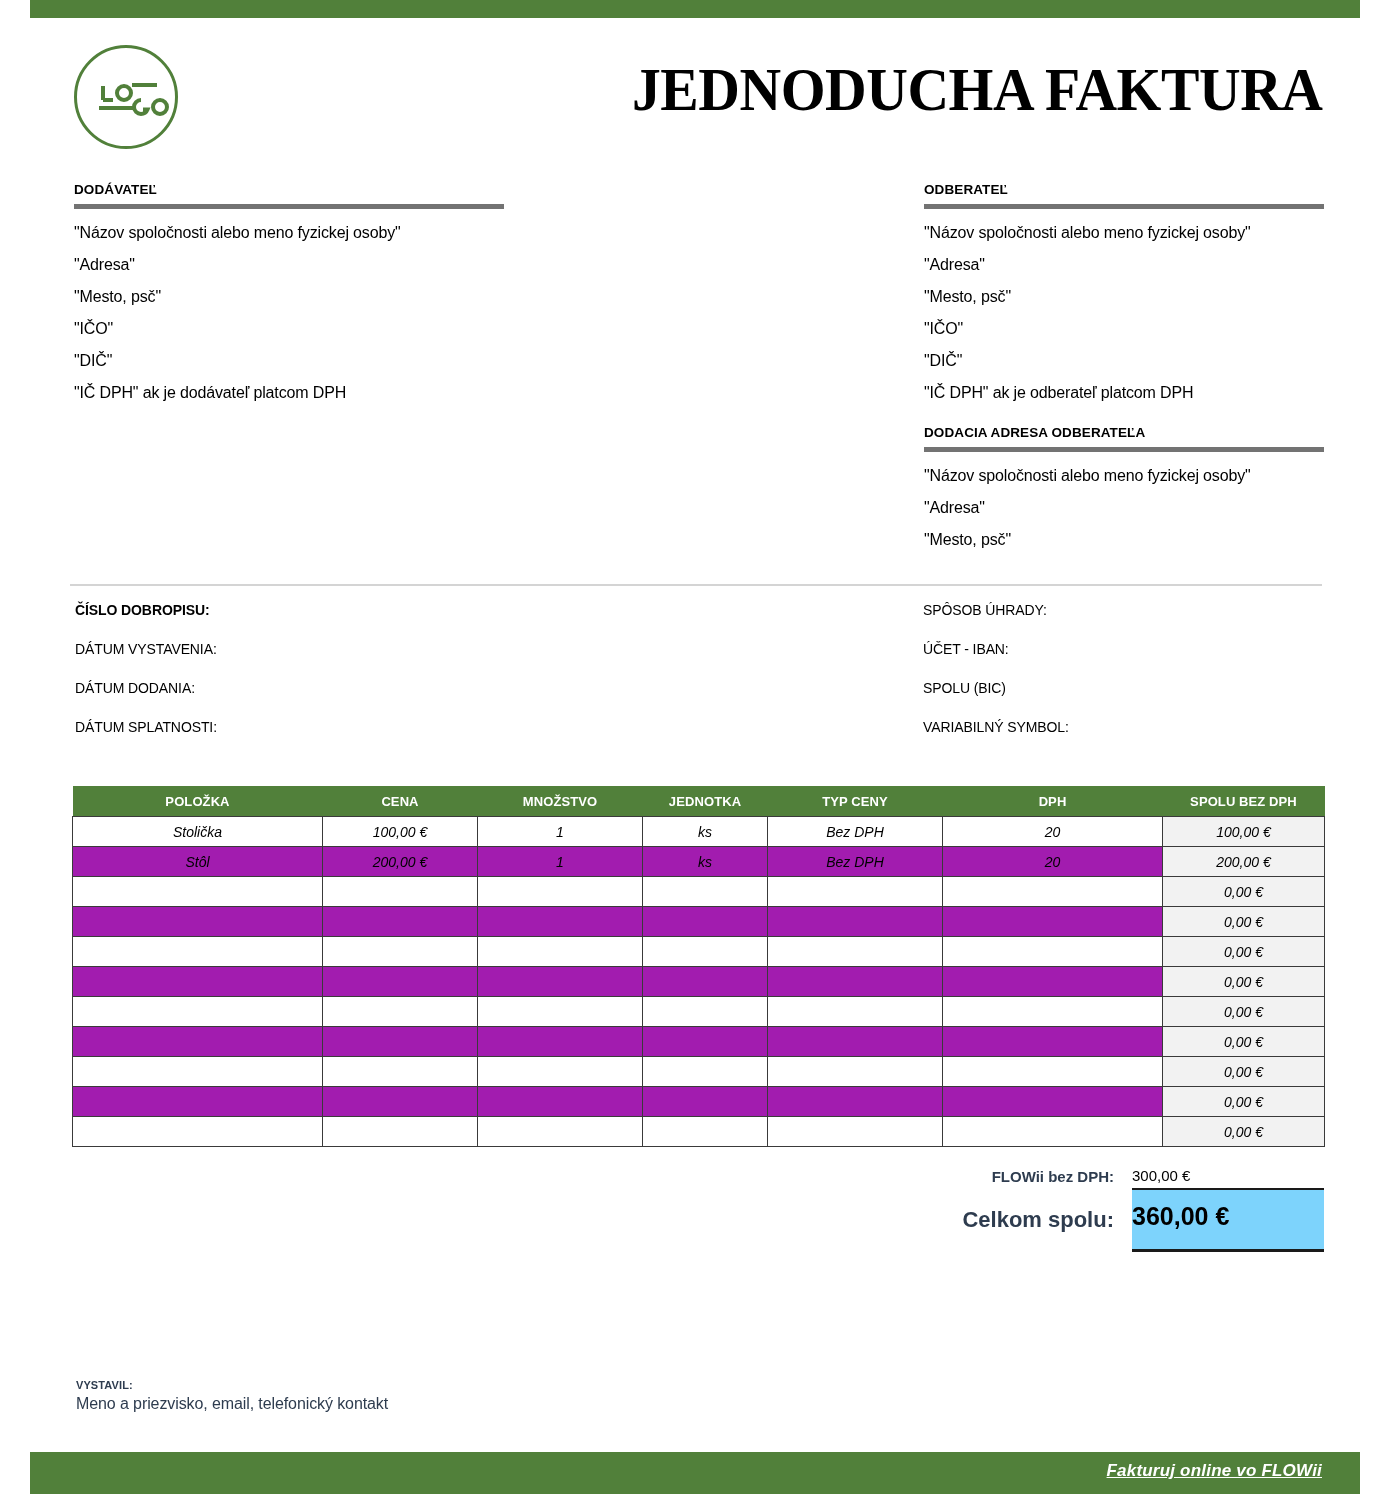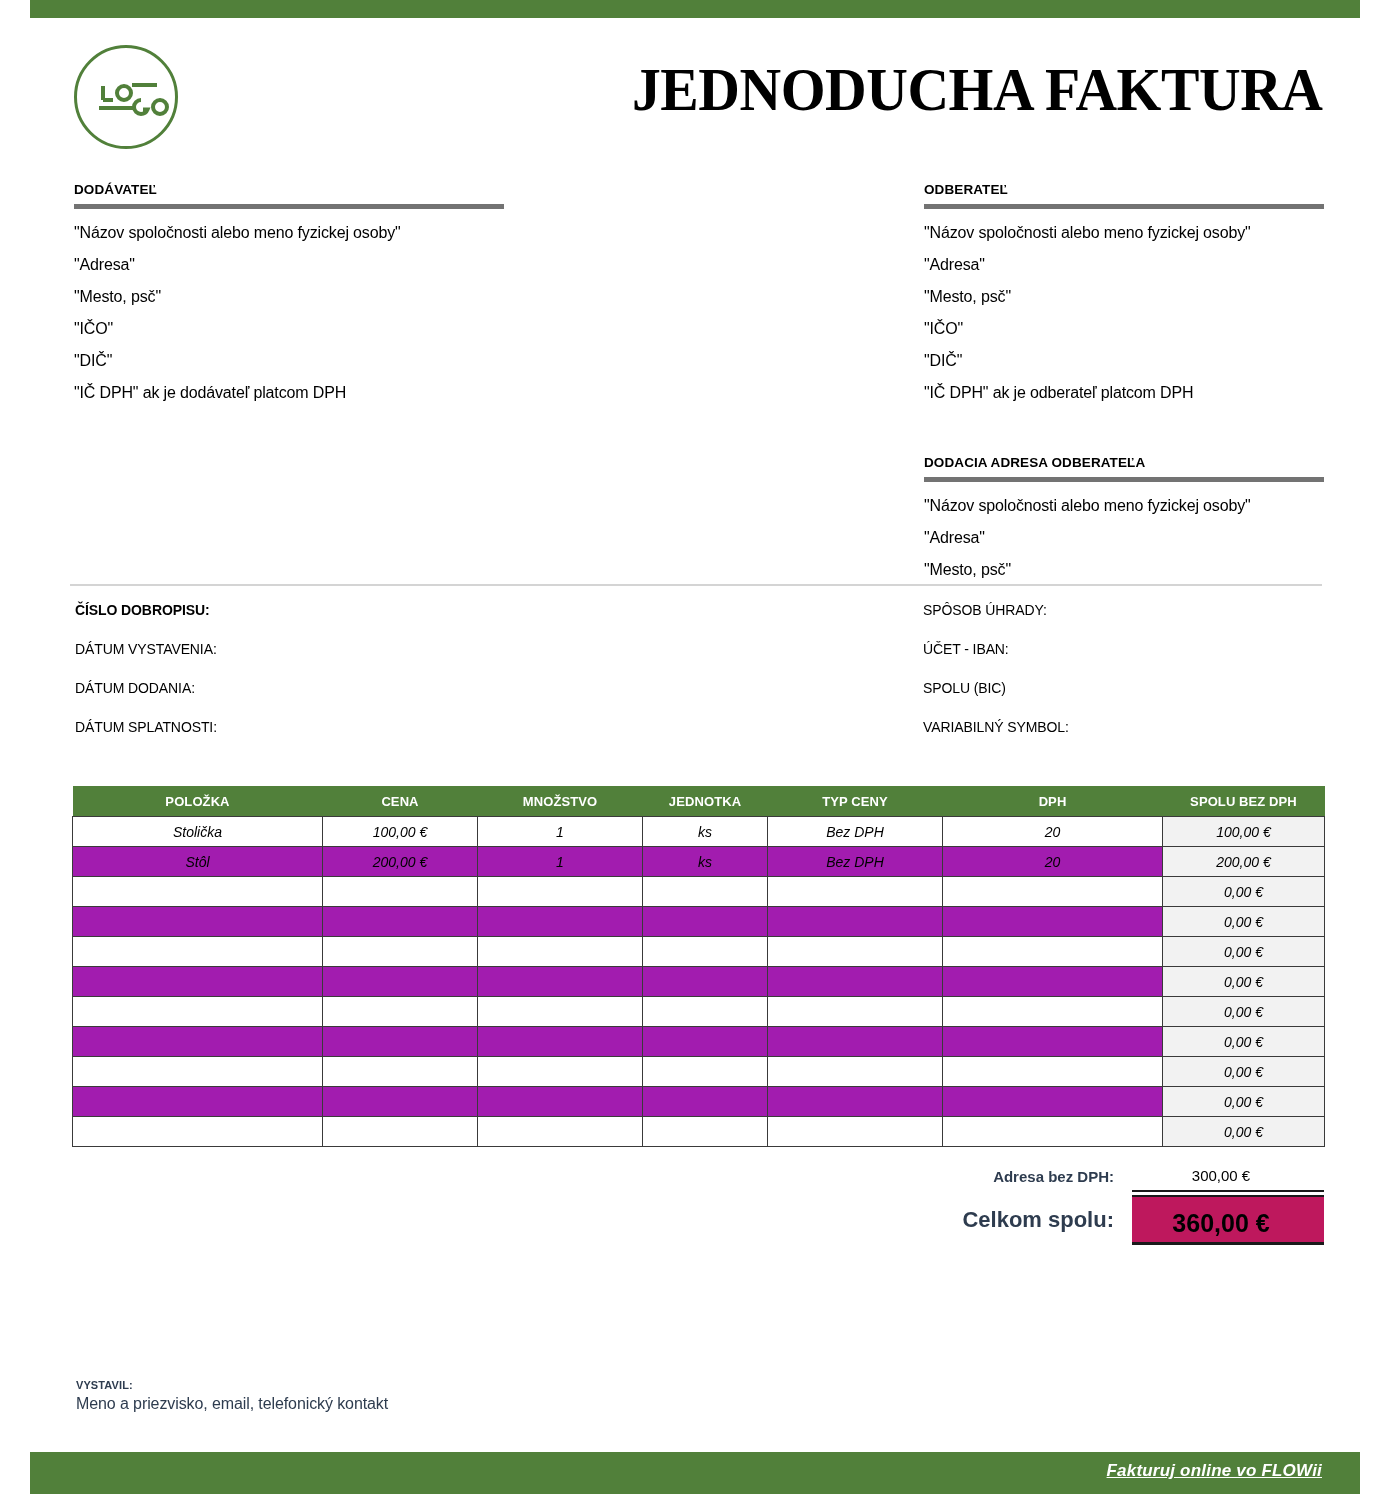--- a/index.html
+++ b/index.html
@@ -119,21 +119,21 @@
   }
   .block-line {
     font-size: 16px;
     line-height: 1;
     padding-top: 16px;
     letter-spacing: -0.15px;
     white-space: nowrap;
   }
   .block-line:first-of-type { padding-top: 18px; }
   .delivery {
-    margin-top: 54px;
+    margin-top: 24px;
   }
 
   
   .divider {
     position: absolute;
     left: 70px;
     top: 584px;
     width: 1252px;
     height: 2px;
     background: #d4d4d4;
@@ -213,39 +213,39 @@
   .total-label {
     font-size: 15px;
     font-weight: bold;
     color: #2e3c4f;
     text-align: right;
     padding-right: 18px;
     white-space: nowrap;
   }
   .total-value {
     width: 192px;
-    text-align: center;
+    text-align: left;
     padding-right: 14px;
     font-size: 15px;
     box-sizing: border-box;
     border-bottom: 2px solid #1a1a1a;
     height: 32px;
     line-height: 32px;
   }
   .total-row.grand { height: 52px; margin-top: 2px; }
   .total-row.grand .total-label {
     font-size: 22px;
     font-weight: bold;
     color: #2e3c4f;
   }
   .total-row.grand .total-value {
-    background: #be185d;
+    background: #7dd3fc;
     font-size: 25px;
     font-weight: bold;
-    height: 50px;
+    height: 64px;
     line-height: 52px;
     border-bottom: 3px solid #1a1a1a;
     border-top: 2px solid #1a1a1a;
   }
 
   
   .issued {
     position: absolute;
     left: 76px;
     top: 1378px;
@@ -462,21 +462,21 @@
             <td></td>
             <td></td>
             <td class="sum-col">0,00 €</td>
           </tr>
         </tbody>
     </table>
   </div>
 
   <div class="totals">
     <div class="total-row">
-      <div class="total-label">Adresa bez DPH:</div>
+      <div class="total-label">FLOWii bez DPH:</div>
       <div class="total-value">300,00 €</div>
     </div>
     <div class="total-row grand">
       <div class="total-label">Celkom spolu:</div>
       <div class="total-value">360,00 €</div>
     </div>
   </div>
 
   <div class="issued">
     <div class="issued-title">VYSTAVIL:</div>

